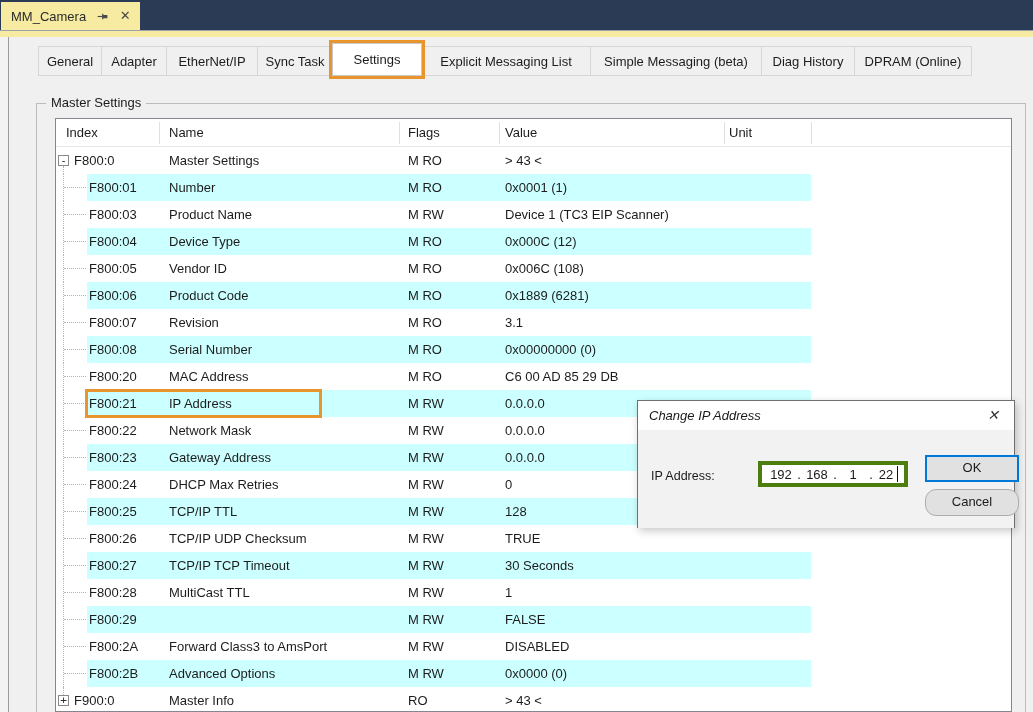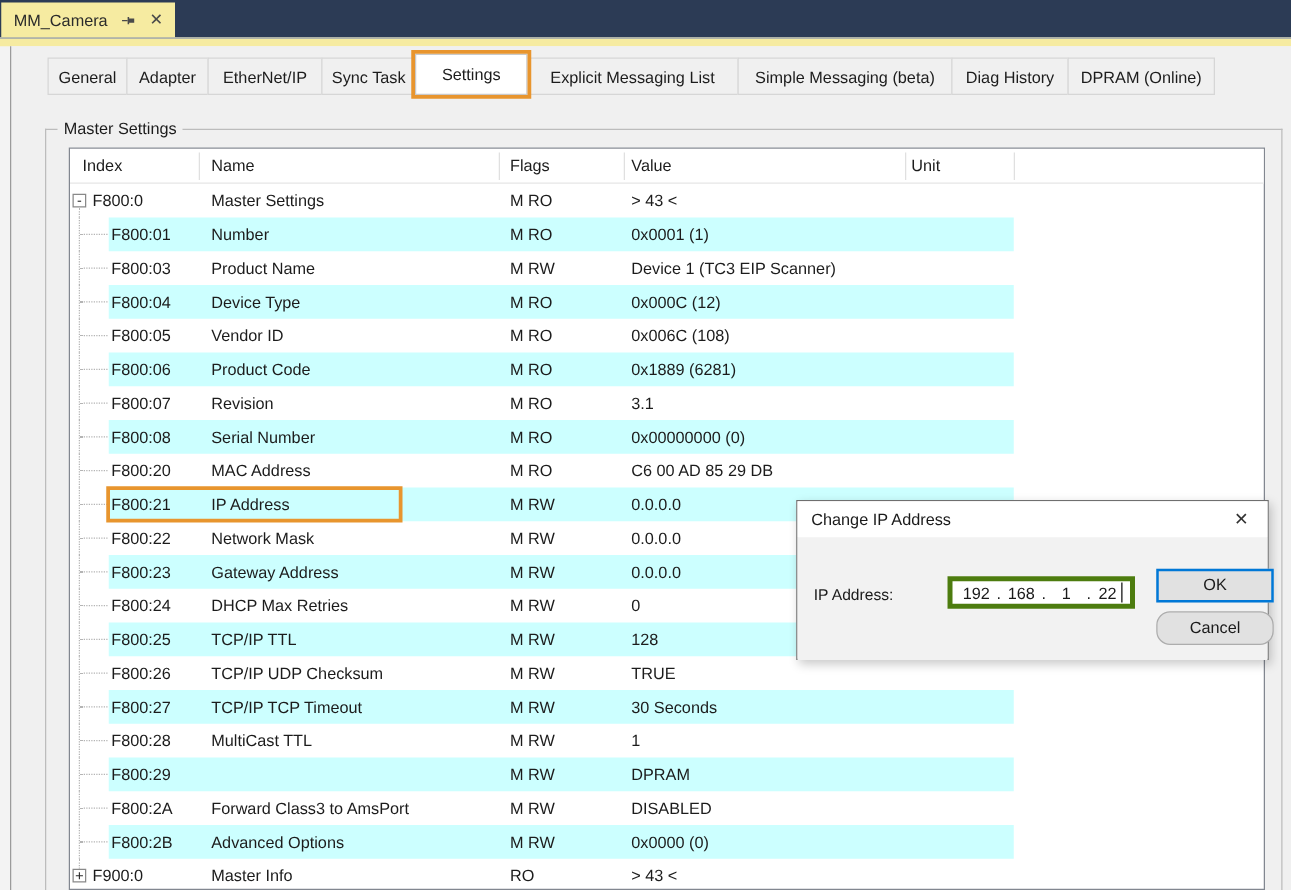--- a/index.html
+++ b/index.html
@@ -85,21 +85,21 @@
   
   .annot { position:absolute; border:3px solid #e8952e; background:transparent; z-index:6; pointer-events:none; }
   #annot-row { left:85px; top:389px; width:237px; height:29px; }
 
   
   .dialog {
     position:absolute; left:637px; top:400px; width:378px; height:128px;
     background:#f2f2f2; border:1px solid #6f6f6f; z-index:10;
     box-shadow:2px 3px 8px rgba(0,0,0,0.22);
   }
-  .dialog-title { position:relative; height:29px; background:#ffffff; }
+  .dialog-title { position:relative; height:29px; background:#ffffff;font-style:italic; }
   .dialog-title .t-text { position:absolute; left:11px; top:0; line-height:29px; font-size:13px; color:#1a1a1a; }
   .dialog-close { position:absolute; right:0; top:0; width:42px; height:29px; text-align:center; line-height:29px; font-size:14px; color:#333; cursor:default; }
   .dialog-body { position:relative; height:98px; background:#f2f2f2; }
   .dlg-label { position:absolute; left:13px; top:33px; height:26px; line-height:26px; font-size:12.5px; color:#1a1a1a; }
   .ip-input {
     position:absolute; left:120px; top:31px; width:150px; height:26px;
     background:#ffffff; border:4px solid #4d7c0f;
     display:flex; align-items:center; justify-content:center; gap:0;
     font-size:13px; color:#1a1a1a;
   }
@@ -326,21 +326,21 @@
         <span class="cell c-flags">M RW</span>
         <span class="cell c-value">1</span>
         <span class="cell c-unit"></span>
       </div>
       <div class="row">
         <div class="band"></div>
         <div class="trunk full"></div>
         <div class="stub"></div>
         <span class="cell c-index-child">F800:29</span>
         <span class="cell c-flags">M RW</span>
-        <span class="cell c-value">DPRAM</span>
+        <span class="cell c-value">FALSE</span>
         <span class="cell c-unit"></span>
       </div>
       <div class="row">
         <div class="trunk full"></div>
         <div class="stub"></div>
         <span class="cell c-index-child">F800:2A</span>
         <span class="cell c-name">Forward Class3 to AmsPort</span>
         <span class="cell c-flags">M RW</span>
         <span class="cell c-value">DISABLED</span>
         <span class="cell c-unit"></span>

